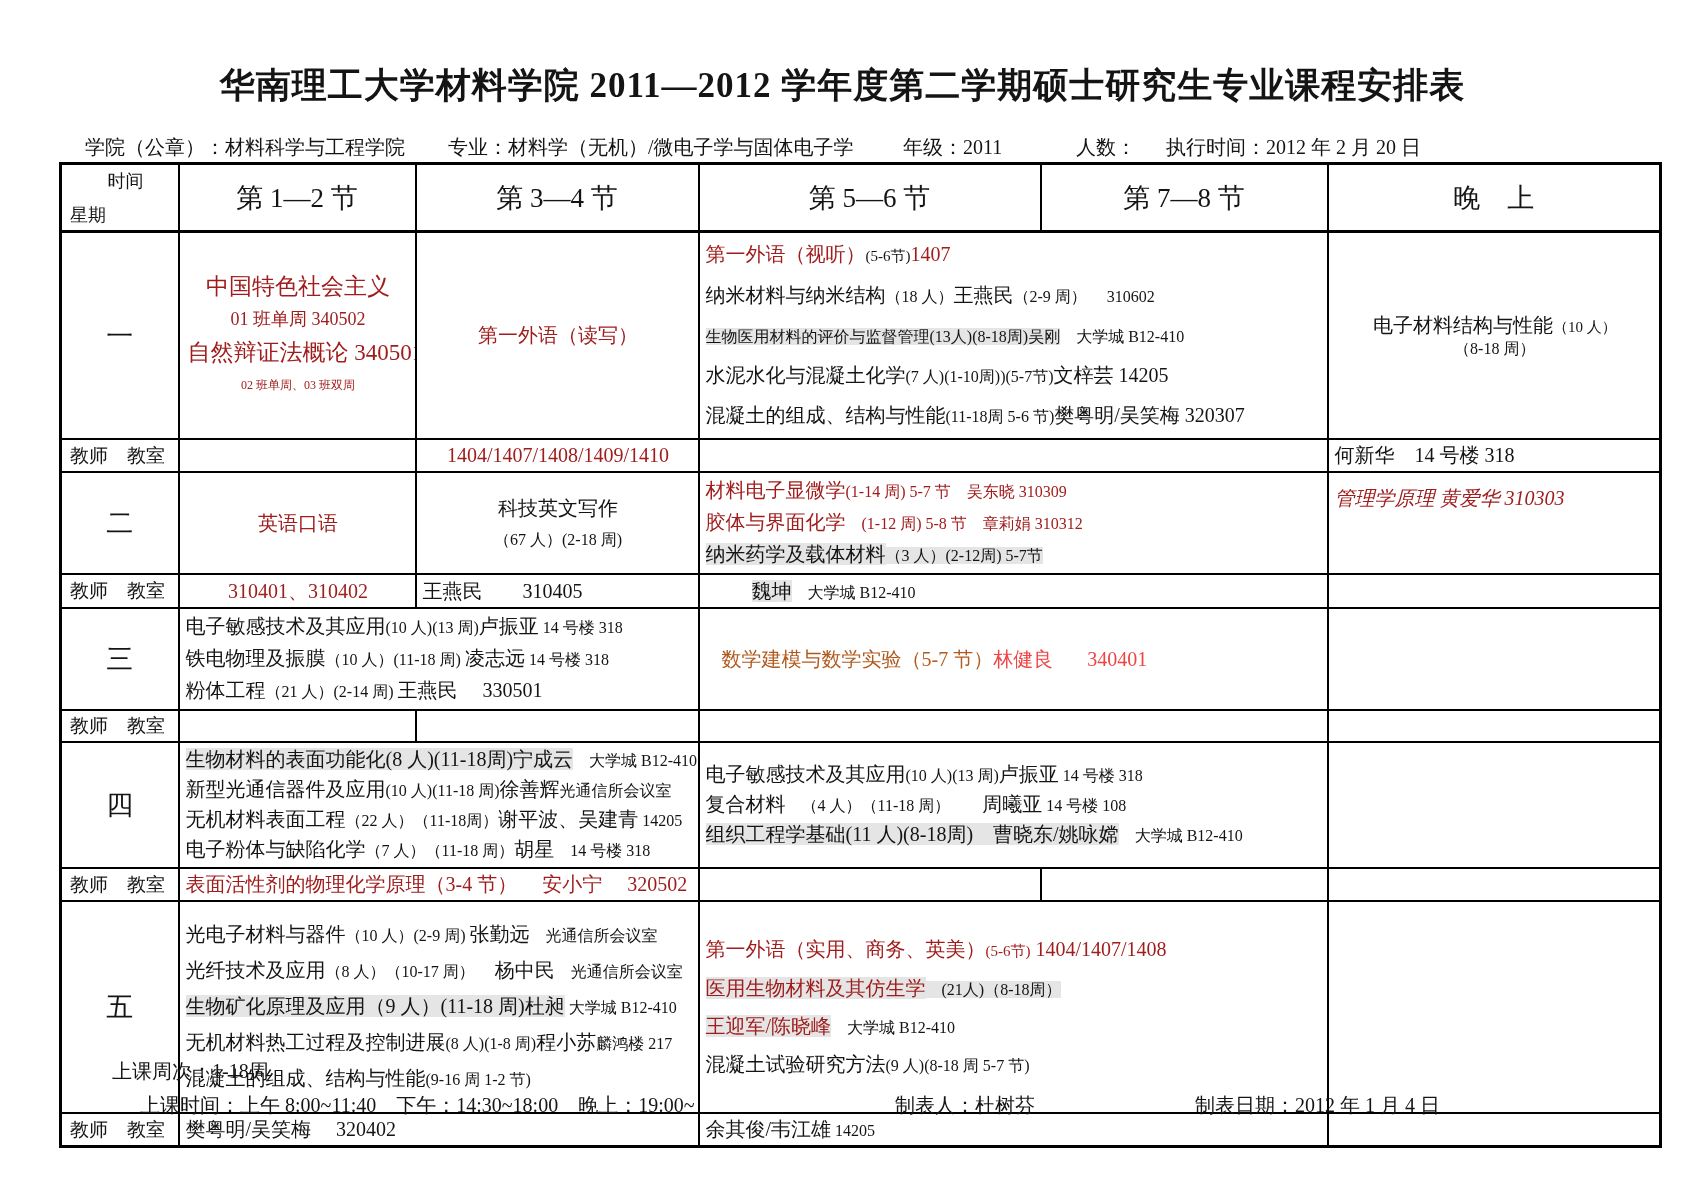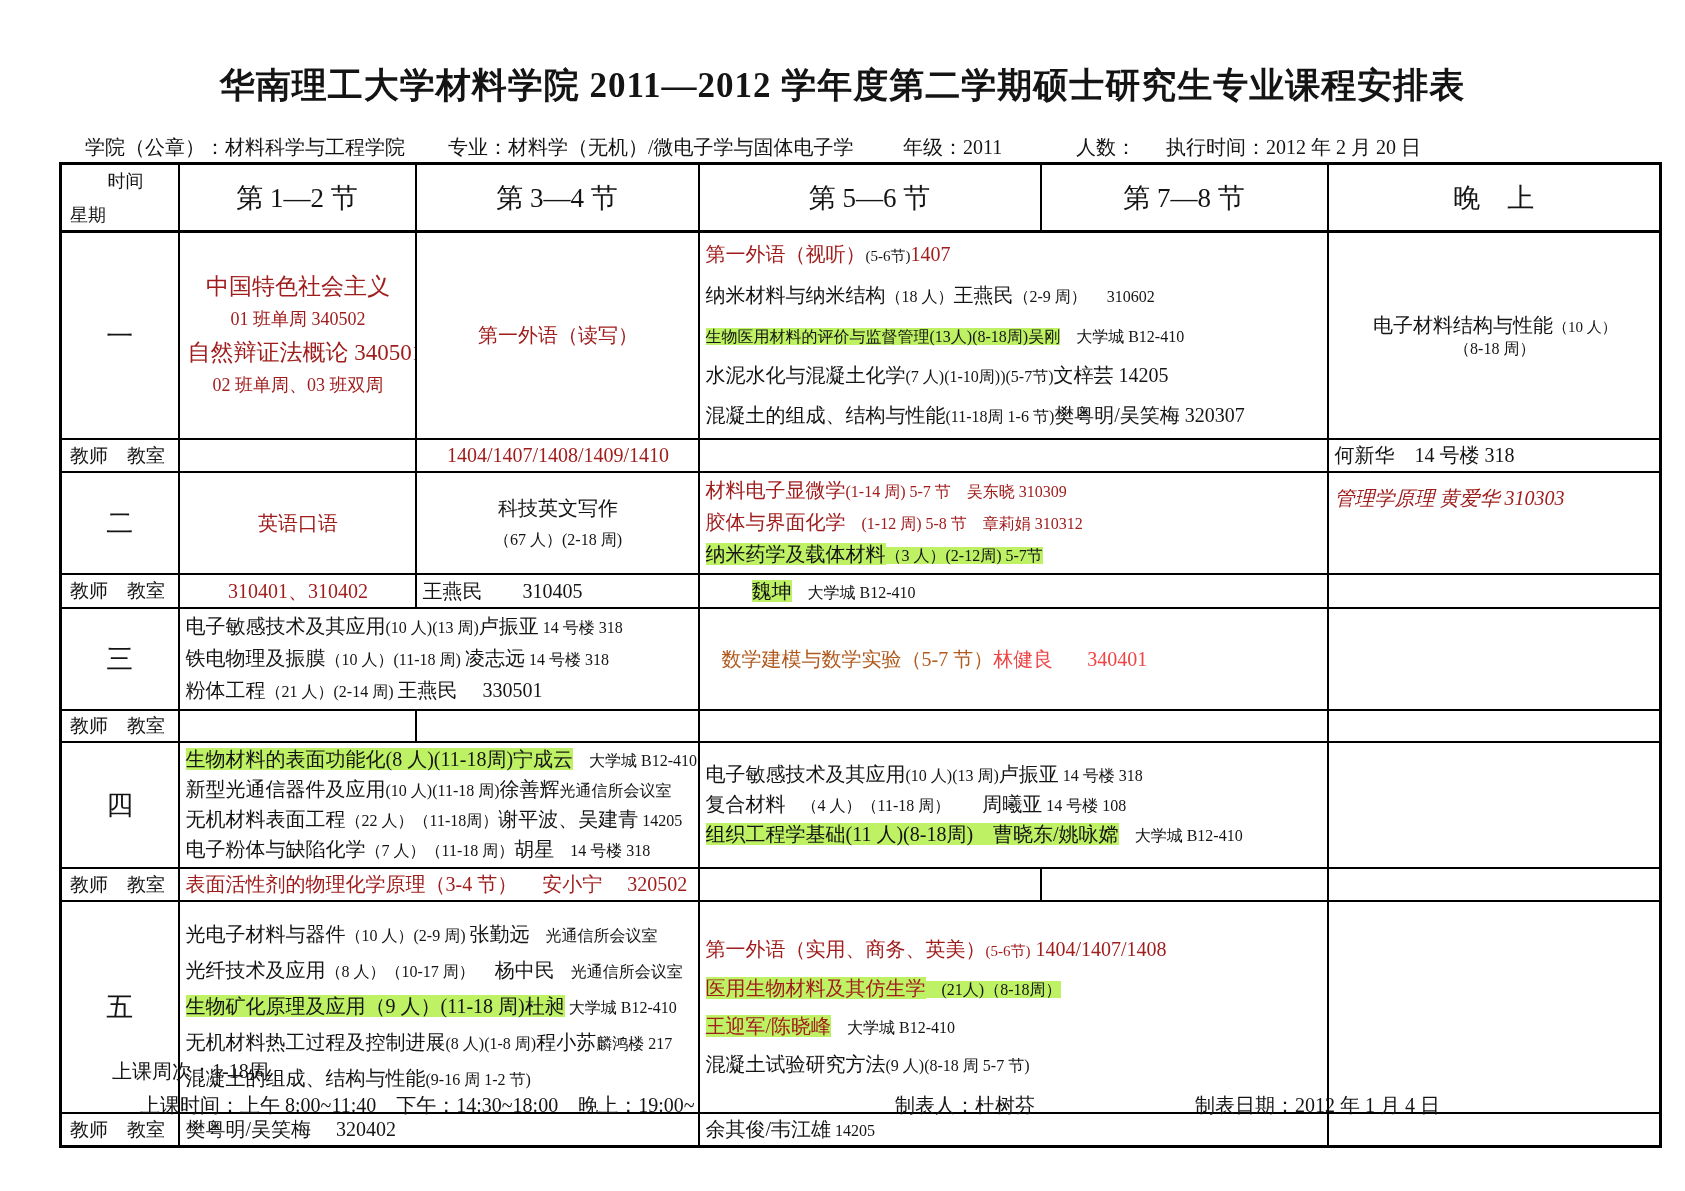--- a/index.html
+++ b/index.html
@@ -22,21 +22,21 @@
   .corner .tm{align-self:flex-end;padding-right:28px;}
   .corner .wk{align-self:flex-start;padding-left:2px;}
   td.day{font-size:27px;text-align:center;}
   td.tlabel{font-size:19px;padding-left:8px;white-space:nowrap;}
   td.content{font-size:20px;}
   td.center{text-align:center;padding-left:8px;}
   .ln{white-space:nowrap;}
   .red{color:#a01d1d;}
   .brown{color:#b05a1e;}
   .mag{color:#ef4444;}
-  .hl{background:#bef264;}
+  .hl{background:#e5e5e5;}
   .s{font-size:16px;}
   .xs{font-size:15px;}
   .mon12 .ln{line-height:33px;}
   .big{font-size:23px;}
   .monmid .ln{line-height:39px;}
   .tuemid .ln{line-height:30px;}
   .wedleft .ln{line-height:30px;}
   .thucell .ln{line-height:29px;}
   .frileft .ln{line-height:35px;}
   .frimid .ln{line-height:37px;}
@@ -84,38 +84,38 @@
     <td class="hdr-cell">第 7—8 节</td>
     <td class="hdr-cell">晚　上</td>
   </tr>
 
   <tr style="height:150px">
     <td class="day">一</td>
     <td class="content center red mon12">
       <div class="ln big">中国特色社会主义</div>
       <div class="ln" style="font-size:18px">01 班单周 340502</div>
       <div class="ln big">自然辩证法概论 340501</div>
-      <div class="ln" style="font-size:18px">02 班单周、03 班双周</div>
+      <div class="ln" style="font-size:12px">02 班单周、03 班双周</div>
     </td>
     <td class="content center red">第一外语（读写）</td>
     <td colspan="2" class="content monmid">
       <div class="ln">
         <span class="red">第一外语（视听）</span><span class="xs">(5-6节)</span><span class="red">1407</span>
       </div>
       <div class="ln">
         <span>纳米材料与纳米结构</span><span class="s">（18 人）</span><span>王燕民</span><span class="s">（2-9 周）　 310602</span>
       </div>
       <div class="ln">
         <span class="hl s">生物医用材料的评价与监督管理(13人)(8-18周)吴刚</span><span class="s">　大学城 B12-410</span>
       </div>
       <div class="ln">
         <span>水泥水化与混凝土化学</span><span class="s">(7 人)(1-10周))(5-7节)</span><span>文梓芸 14205</span>
       </div>
       <div class="ln">
-        <span>混凝土的组成、结构与性能</span><span class="s">(11-18周 1-6 节)</span><span>樊粤明/吴笑梅 320307</span>
+        <span>混凝土的组成、结构与性能</span><span class="s">(11-18周 5-6 节)</span><span>樊粤明/吴笑梅 320307</span>
       </div>
     </td>
     <td class="content center">
       <div class="ln">
         <span>电子材料结构与性能</span><span class="xs">（10 人）</span>
       </div>
       <div class="ln s">（8-18  周）</div>
     </td>
   </tr>
 

